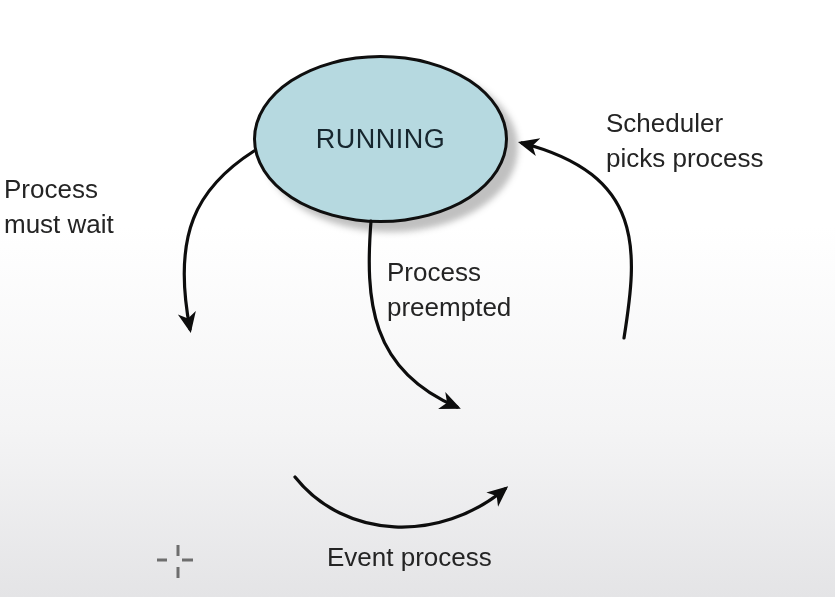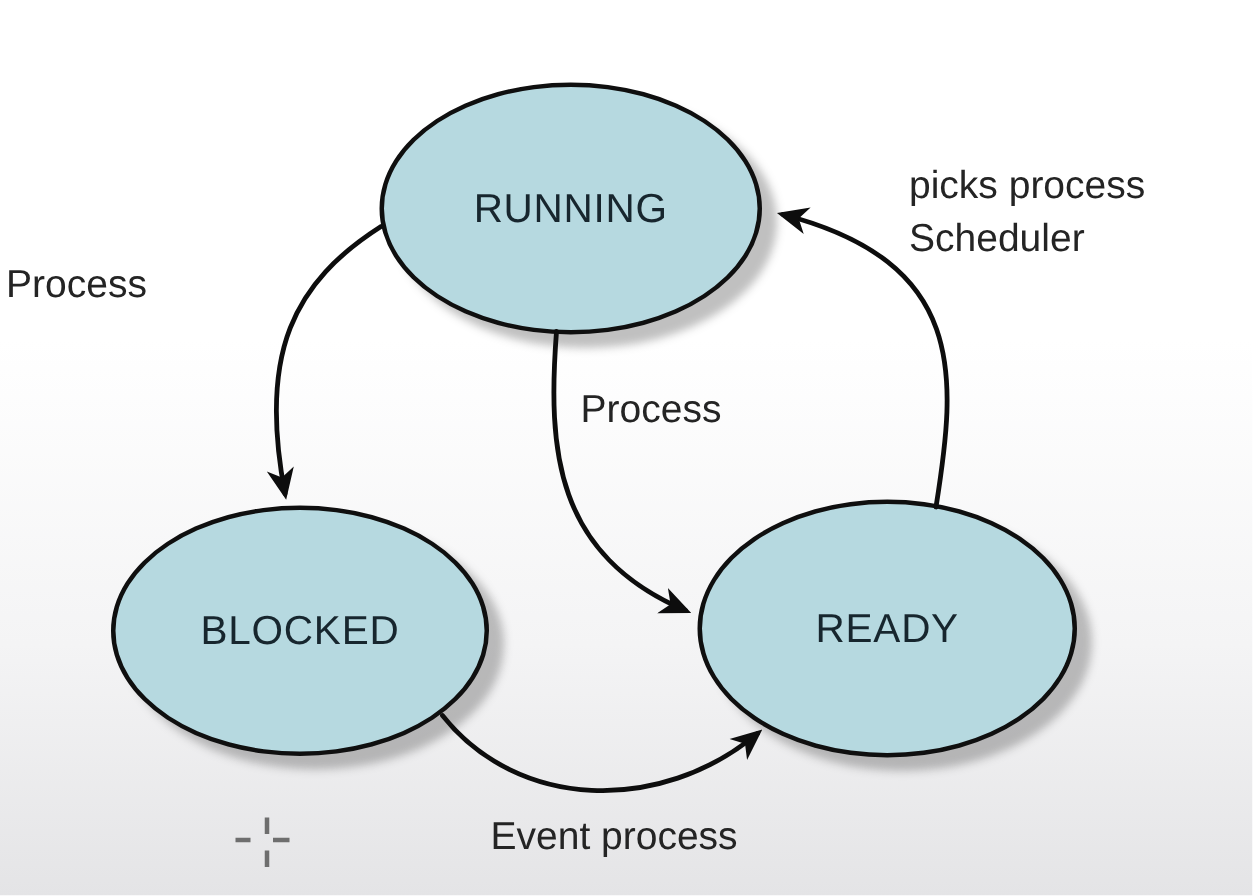--- a/index.html
+++ b/index.html
@@ -46,36 +46,32 @@
   svg.overlay .crosshair-part { fill: #6e6e6e; }
 </style>
 </head>
 <body>
 
 <div class="stage">
 
   <div class="state running">
     <span>RUNNING</span>
   </div>
-  <div class="state blocked">
-    <span>BLOCKED</span>
-  </div>
-  <div class="state ready">
-    <span>READY</span>
-  </div>
 
   <div class="note wait">
     <span class="line">Process</span>
+    <span class="line">must wait</span>
   </div>
   <div class="note preempt">
     <span class="line">Process</span>
+    <span class="line">preempted</span>
   </div>
   <div class="note sched">
+    <span class="line">Scheduler</span>
     <span class="line">picks process</span>
-    <span class="line">Scheduler</span>
   </div>
   <div class="note event">
     <span class="line">Event process</span>
   </div>
 
   <svg class="overlay" viewBox="0 0 835 597">
     <defs>
       <marker id="ah" viewBox="0 0 10 10" refX="8" refY="5" markerWidth="6.5" markerHeight="6.5" orient="auto">
         <path d="M 0 0.6 L 10 5 L 0 9.4 L 2.8 5 Z" fill="#0d0d0d"></path>
       </marker>

